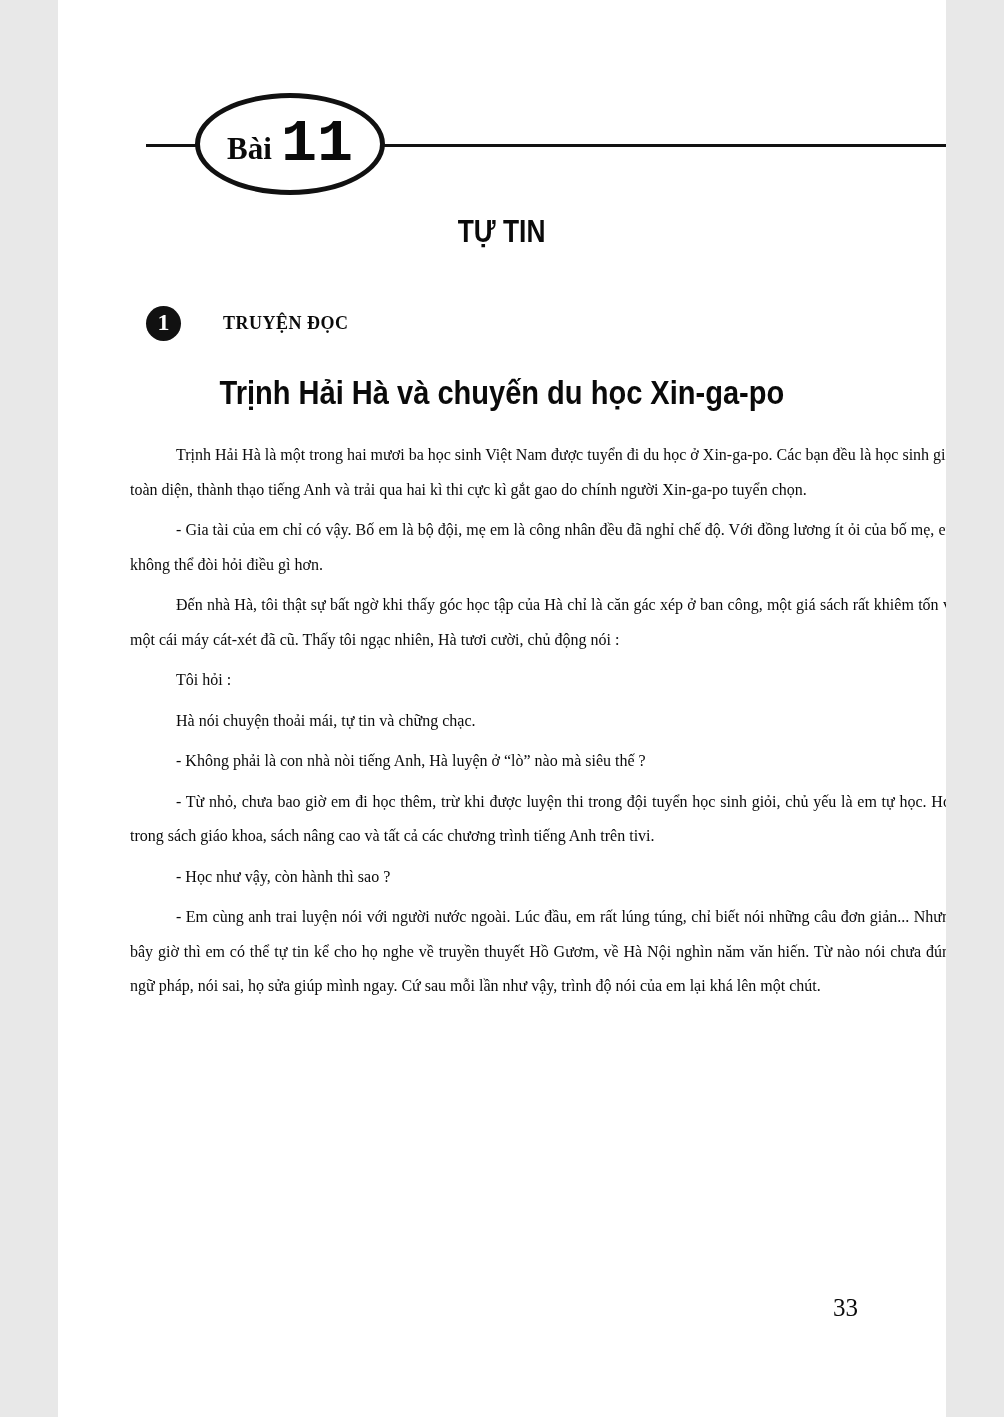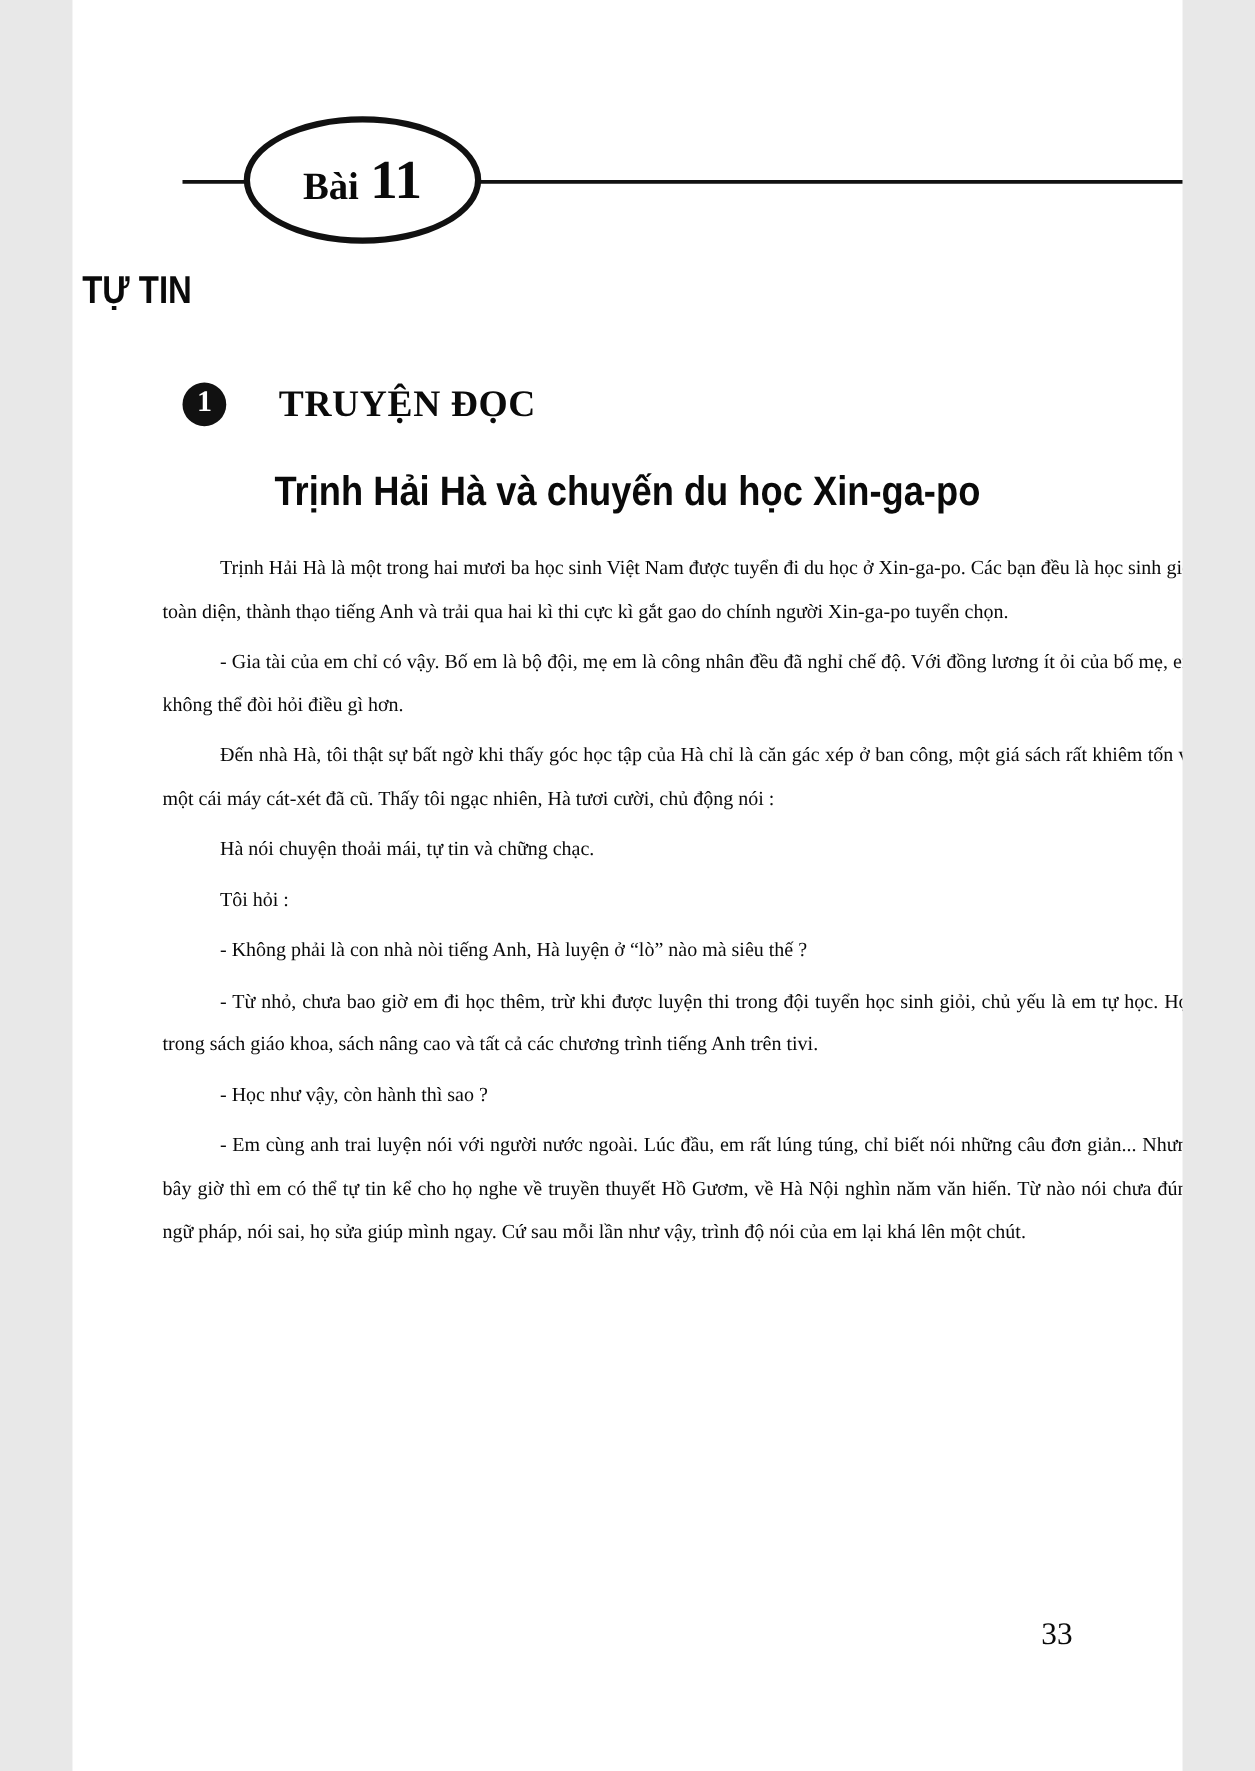--- a/index.html
+++ b/index.html
@@ -38,33 +38,33 @@
     justify-content: center;
     gap: 9px;
   }
   .lesson-label {
     font-family: "Liberation Serif", serif;
     font-weight: bold;
     font-size: 31px;
     padding-top: 10px;
   }
   .lesson-number {
-    font-family: Liberation Serif, serif;
+    font-family: Liberation Mono, monospace;
     font-weight: bold;
-    font-size: 44px;
+    font-size: 60px;
     line-height: 1;
   }
 
   
   .lesson-title {
     position: absolute;
     top: 214px;
     left: 0;
     width: 100%;
-    text-align: left;
+    text-align: center;
     font-family: "Liberation Sans", sans-serif;
     font-weight: bold;
     font-size: 31px;
     letter-spacing: 0px;
   }
   .lesson-title .condense {
     display: inline-block;
     transform: scaleX(0.85);
     transform-origin: center;
   }
@@ -88,21 +88,21 @@
     align-items: center;
     justify-content: center;
     font-family: "Liberation Serif", serif;
     font-weight: bold;
     font-size: 24px;
     padding-bottom: 2px;
   }
   .section-label {
     font-family: "Liberation Serif", serif;
     font-weight: bold;
-    font-size: 30px;
+    font-size: 18px;
     letter-spacing: 0.5px;
   }
 
   
   .story-title {
     position: absolute;
     top: 374px;
     left: 0;
     width: 100%;
     text-align: center;
@@ -158,22 +158,22 @@
       </span>
     <span class="section-label">TRUYỆN ĐỌC</span>
   </div>
 
   <h2 class="story-title"><span class="condense">Trịnh Hải Hà và chuyến du học Xin-ga-po</span></h2>
 
   <div class="story-body">
     <p>Trịnh Hải Hà là một trong hai mươi ba học sinh Việt Nam được tuyển đi du học ở Xin-ga-po. Các bạn đều là học sinh giỏi toàn diện, thành thạo tiếng Anh và trải qua hai kì thi cực kì gắt gao do chính người Xin-ga-po tuyển chọn.</p>
     <p>- Gia tài của em chỉ có vậy. Bố em là bộ đội, mẹ em là công nhân đều đã nghỉ chế độ. Với đồng lương ít ỏi của bố mẹ, em không thể đòi hỏi điều gì hơn.</p>
     <p>Đến nhà Hà, tôi thật sự bất ngờ khi thấy góc học tập của Hà chỉ là căn gác xép ở ban công, một giá sách rất khiêm tốn và một cái máy cát-xét đã cũ. Thấy tôi ngạc nhiên, Hà tươi cười, chủ động nói :</p>
+    <p>Tôi hỏi :</p>
     <p>Hà nói chuyện thoải mái, tự tin và chững chạc.</p>
-    <p>Tôi hỏi :</p>
     <p>- Không phải là con nhà nòi tiếng Anh, Hà luyện ở “lò” nào mà siêu thế ?</p>
     <p>- Từ nhỏ, chưa bao giờ em đi học thêm, trừ khi được luyện thi trong đội tuyển học sinh giỏi, chủ yếu là em tự học. Học trong sách giáo khoa, sách nâng cao và tất cả các chương trình tiếng Anh trên tivi.</p>
     <p>- Học như vậy, còn hành thì sao ?</p>
     <p>- Em cùng anh trai luyện nói với người nước ngoài. Lúc đầu, em rất lúng túng, chỉ biết nói những câu đơn giản... Nhưng bây giờ thì em có thể tự tin kể cho họ nghe về truyền thuyết Hồ Gươm, về Hà Nội nghìn năm văn hiến. Từ nào nói chưa đúng ngữ pháp, nói sai, họ sửa giúp mình ngay. Cứ sau mỗi lần như vậy, trình độ nói của em lại khá lên một chút.</p>
   </div>
 
   <div class="page-number">33</div>
 
 </div>
 

